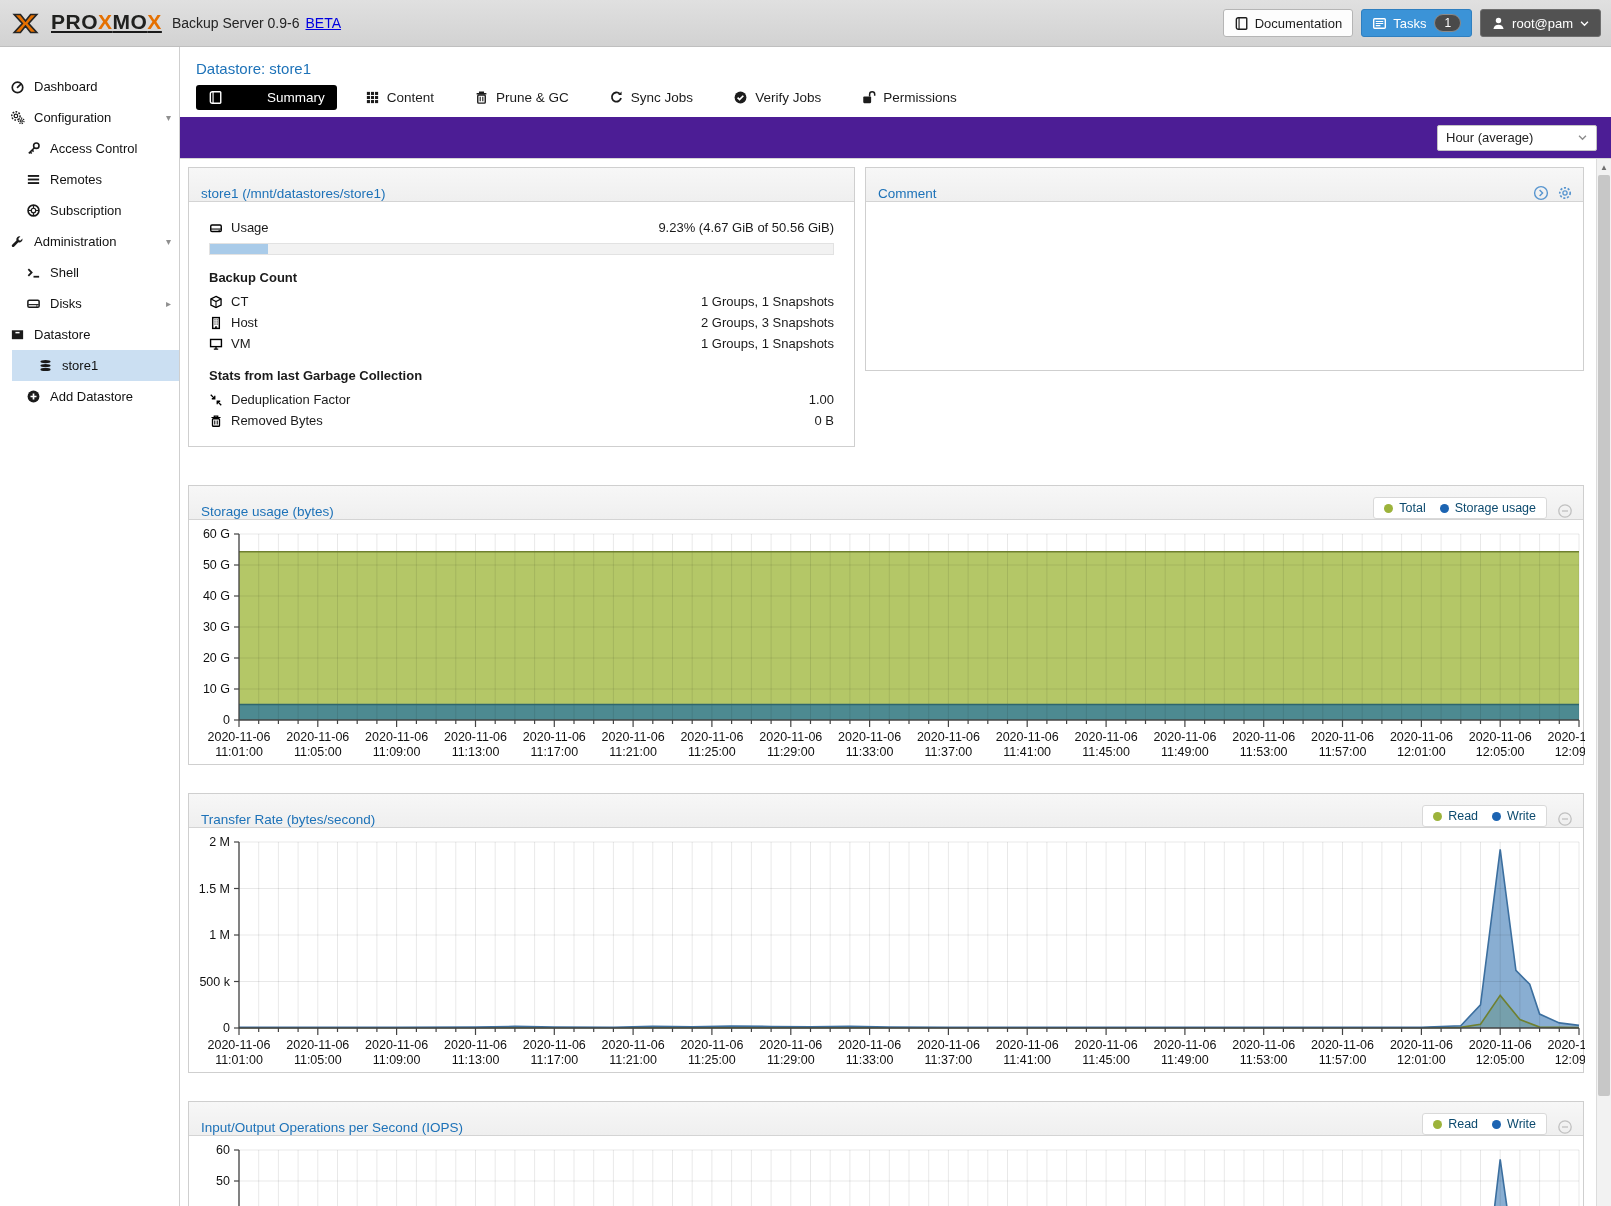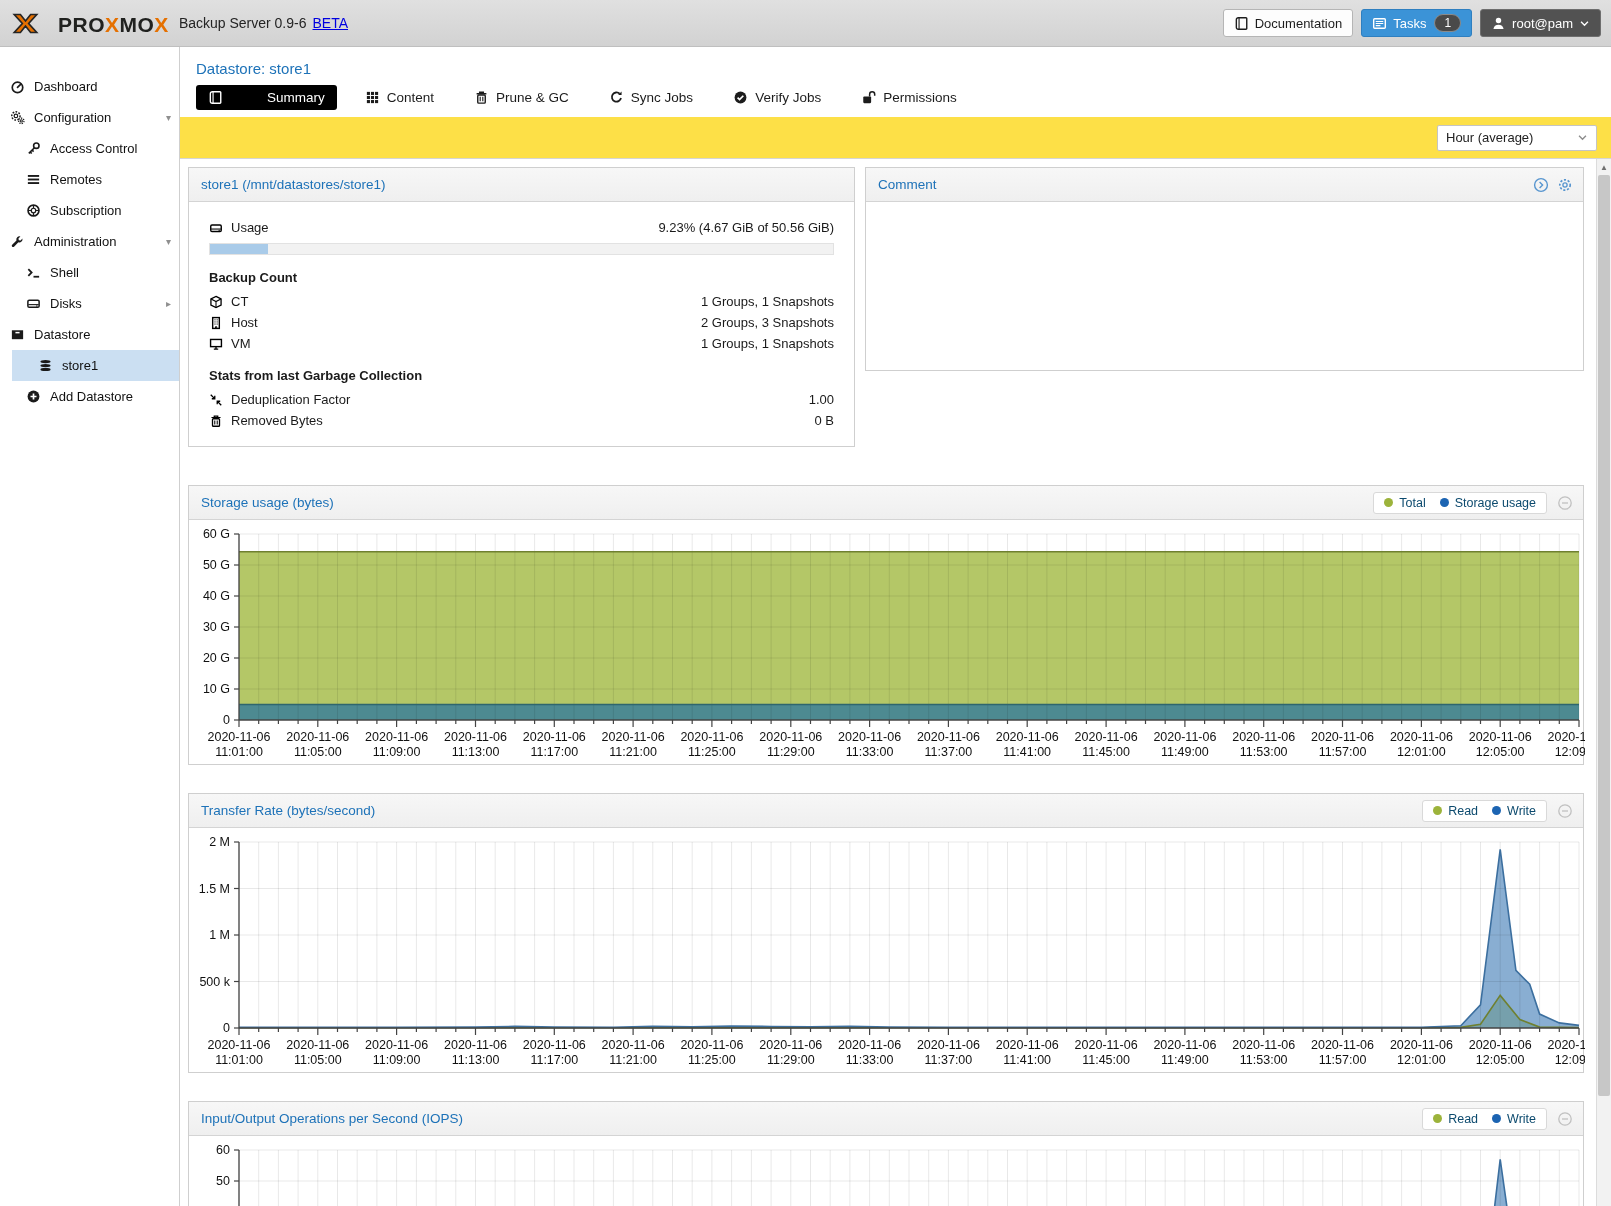--- a/index.html
+++ b/index.html
@@ -2,21 +2,21 @@
 <html><head>
 <meta charset="utf-8">
 <style>
   * { margin:0; padding:0; box-sizing:border-box; }
   html,body { width:1611px; height:1206px; overflow:hidden; background:#fff;
     font-family:"Liberation Sans", sans-serif; font-size:13px; color:#1a1a1a; }
 
   
   .topbar { height:47px; background:linear-gradient(#e0e0e0,#d2d2d2); border-bottom:1px solid #bfbfbf;
     display:flex; align-items:center; padding:0 10px 0 12px; }
-  .brand { display:flex; align-items:flex-end; gap:19px; }
+  .brand { display:flex; align-items:flex-start; gap:12px;text-decoration:underline; }
   .brand .word { font-weight:800; font-size:21px; letter-spacing:.5px; color:#20211f; }
   .brand .word .ox { color:#e57000; }
   .product { margin-left:10px; font-size:14px; color:#242424; }
   .beta { margin-left:6px; font-size:14px; color:#0000e0; text-decoration:underline; cursor:pointer; }
   .tb-right { margin-left:auto; display:flex; align-items:center; gap:8px; }
   .tb-btn { display:flex; align-items:center; gap:6px; height:28px; padding:0 10px; border-radius:3px;
     font-size:13px; border:1px solid #b5b5b5; cursor:pointer; }
   .btn-doc { background:#fdfdfd; color:#1d1d1d; }
   .btn-tasks { background:#3b93d7; border-color:#2e7fc0; color:#fff; }
   .btn-tasks .badge { background:#4a4a4a; border:1px solid #8a8a8a; color:#fff; border-radius:9px;
@@ -33,35 +33,35 @@
   .side-item.selected { background:#cbdff2;margin-left:12px; }
   .side-item .lbl { font-size:13px; color:#111; }
   .side-item .exp { margin-left:auto; color:#8f8f8f; font-size:10px; }
   .main { flex:1; display:flex; flex-direction:column; min-width:0; }
 
   .page-title { color:#1d72b8; font-size:15px; padding:13px 0 8px 16px; }
   .tabs { display:flex; gap:16px; padding:0 0 7px 16px; align-items:center; }
   .tab { display:flex; align-items:center; gap:7px; padding:5px 12px; border-radius:3px; font-size:13.5px;
     color:#1c1c1c; cursor:pointer; }
   .tab.active { background:#000000; color:#fff;gap:44px; }
-  .toolbar { height:42px; border-bottom:1px solid #d5d5d5; display:flex; align-items:center; justify-content:flex-end; background:#fde047; }
+  .toolbar { height:42px; border-bottom:1px solid #d5d5d5; display:flex; align-items:center; justify-content:flex-end; background:#4c1d95; }
   .select { width:160px; height:26px; border:1px solid #c4c4c4; border-radius:2px; background:#fff;
     display:flex; align-items:center; padding:0 8px; margin-right:14px; cursor:pointer; font-size:13px; color:#222; }
   .select .sel-arrow { margin-left:auto; color:#8c8c8c; }
 
   
   .content-wrap { position:relative; flex:1; min-height:0; }
   .content { position:absolute; inset:0 15px 0 0; padding:8px 12px 8px 8px; overflow:hidden; background:#fff; }
   .scrollbar { position:absolute; top:0; right:0; bottom:0; width:15px; background:#f2f2f2; border-left:1px solid #dcdcdc; }
   .scrollbar .arr { display:block; text-align:center; color:#6f6f6f; font-size:8px; padding-top:4px; cursor:pointer; }
   .scrollbar .thumb { position:absolute; top:16px; left:1px; width:12px; height:88%; background:#c7c7c7; border-radius:2px; cursor:pointer; }
 
   .panel { border:1px solid #cfcfcf; background:#fff; margin-bottom:10px; }
   .panel-h { height:34px; background:linear-gradient(#f7f7f7,#efefef); border-bottom:1px solid #d4d4d4;
-    display:flex; align-items:center; padding:0 10px 0 12px; }
+    display:flex; align-items:flex-end; padding:0 10px 0 12px; }
   .panel-h .pt { color:#1d72b8; font-size:13.5px; }
   .panel-h .tools { margin-left:auto; display:flex; align-items:center; gap:8px; color:#5795cf; }
   .panel-h .tools .icn { width:16px; height:16px; cursor:pointer; }
   .row1 { display:flex; gap:10px; }
   .p-store { width:667px; height:280px; flex:none; }
   .p-comment { flex:1; height:204px; }
 
   .store-body { padding:16px 20px; }
   .srow { display:flex; align-items:center; height:19px; margin-bottom:2px; }
   .srow .icn { width:14px; height:14px; margin-right:8px; color:#000; }

